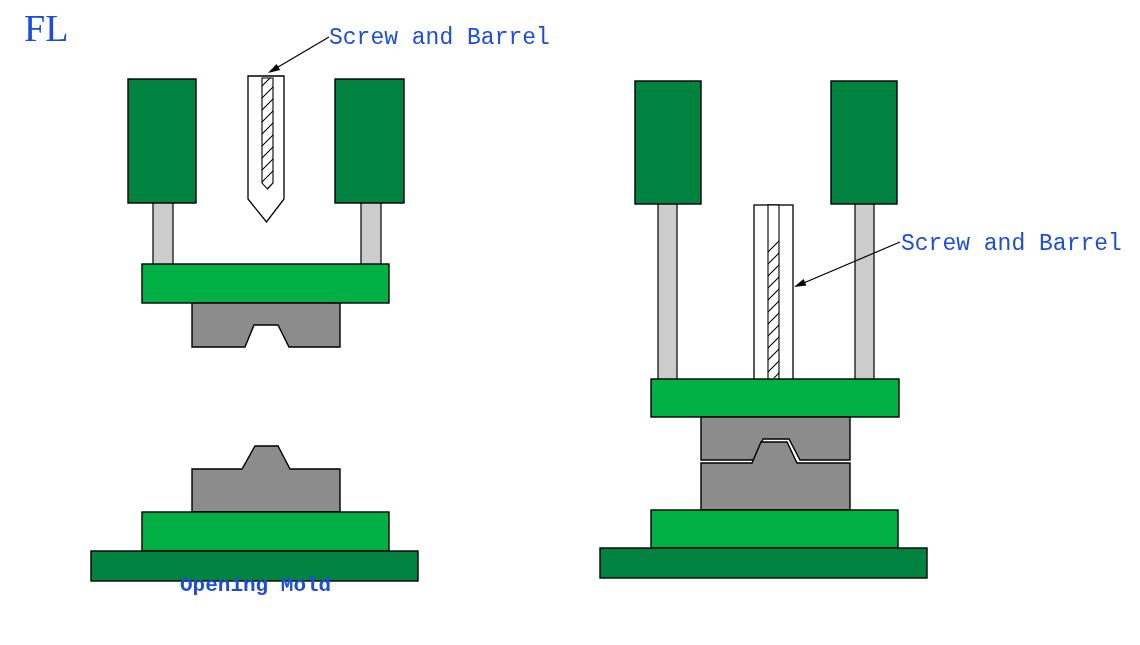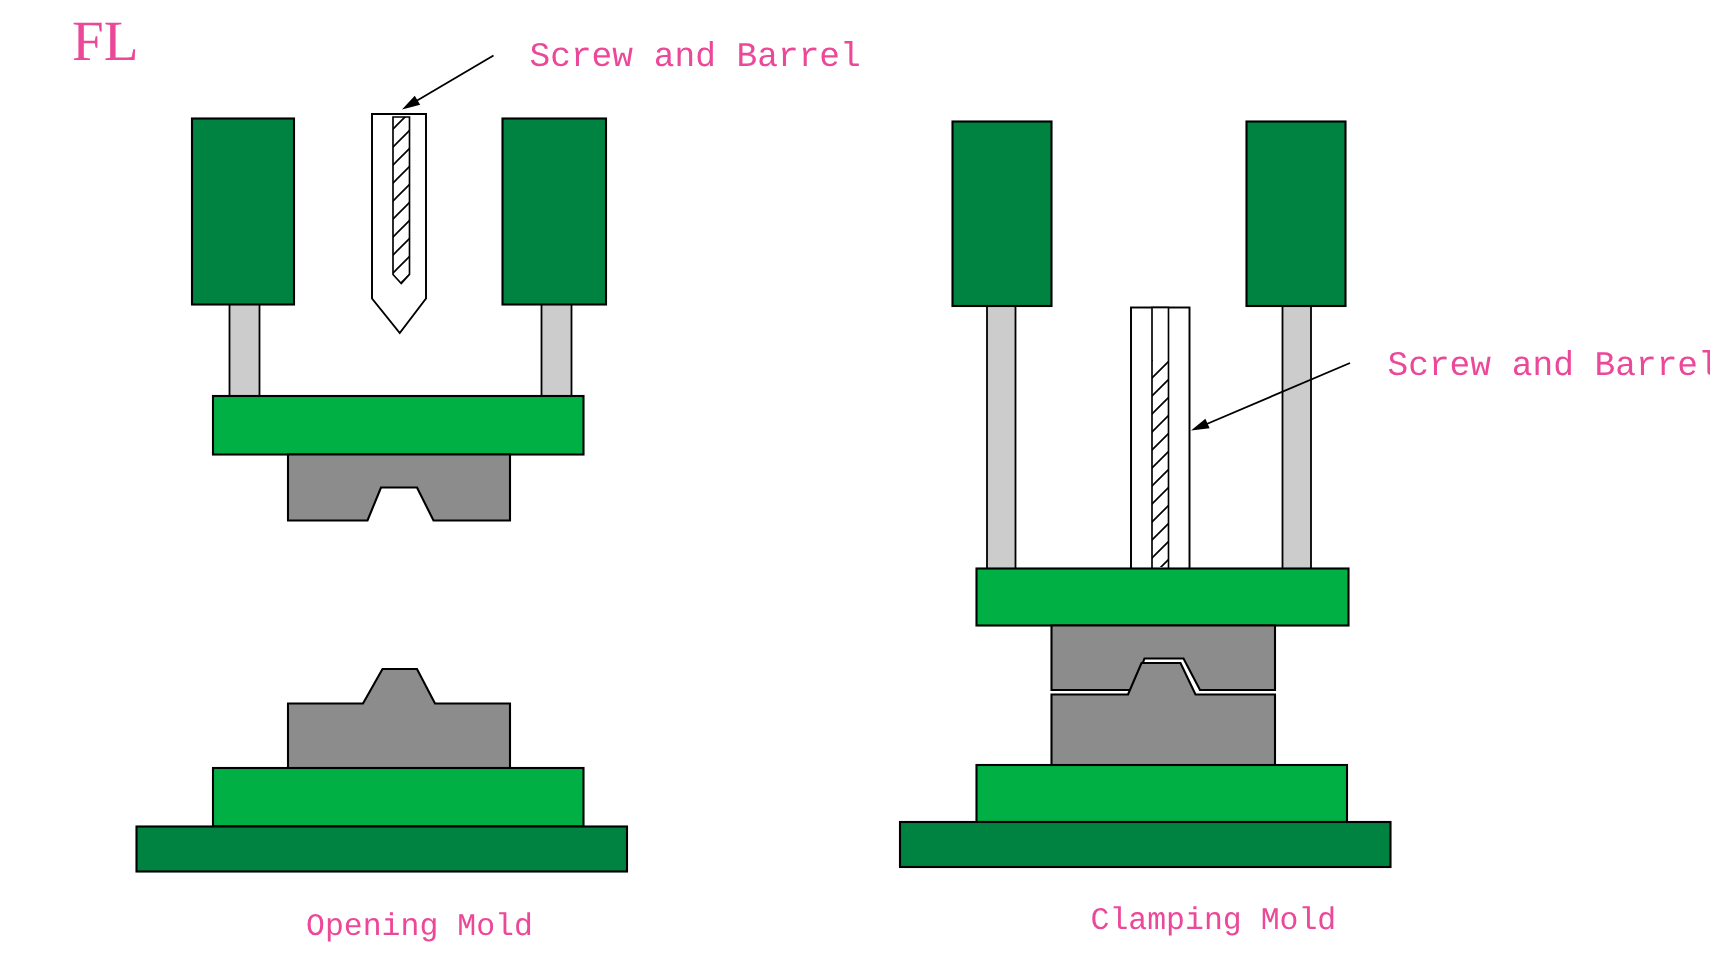--- a/index.html
+++ b/index.html
@@ -18,35 +18,34 @@
   svg { position: absolute; left: 0; top: 0; }
   .dark   { fill: var(--dark-green, #008240);  stroke: #000; stroke-width: 1.4; }
   .bright { fill: var(--bright-green, #00B044); stroke: #000; stroke-width: 1.4; }
   .gray   { fill: var(--mold-gray, #8C8C8C);   stroke: #000; stroke-width: 1.4; }
   .rod    { fill: var(--rod-gray, #CCCCCC);    stroke: #000; stroke-width: 1.2; }
   .whitepart { fill: #ffffff; stroke: #000; stroke-width: 1.3; }
   .leader { stroke: #000; stroke-width: 1.2; fill: none; }
   .arrowhead { fill: #000; stroke: none; }
   .txt {
     position: absolute;
-    color: #ec4899;
+    color: #1d4ed8;
     white-space: nowrap;
-    margin-left: 24px;
   }
   .fl-label {
     left: 24px; top: 8px;
     font-family: "Liberation Serif", "DejaVu Serif", serif;
     font-size: 38px;
     line-height: 1.1;
   }
   .anno { font-size: 23px; line-height: 24px; }
   .anno-left  { left: 329px; top: 26px; }
   .anno-right { left: 901px; top: 232px; }
   .caption { font-size: 21px; line-height: 24px; }
-  .caption-left  { left: 180px; top: 607px; }
+  .caption-left  { left: 180px; top: 574px; font-weight: bold; }
   .caption-right { left: 703px; top: 603px; }
 </style>
 </head>
 <body>
 
 <div class="canvas">
 
   <svg width="1140" height="645" viewBox="0 0 1140 645">
     <defs>
       <pattern id="hatch" width="12" height="12" patternUnits="userSpaceOnUse">
@@ -98,14 +97,13 @@
   </svg>
 
   <div class="txt fl-label">FL</div>
 
   <div class="txt anno anno-left">Screw and Barrel</div>
 
   <div class="txt anno anno-right">Screw and Barrel</div>
 
   <div class="txt caption caption-left">Opening Mold</div>
 
-  <div class="txt caption caption-right">Clamping Mold</div>
 </div>
 
 </body></html>

